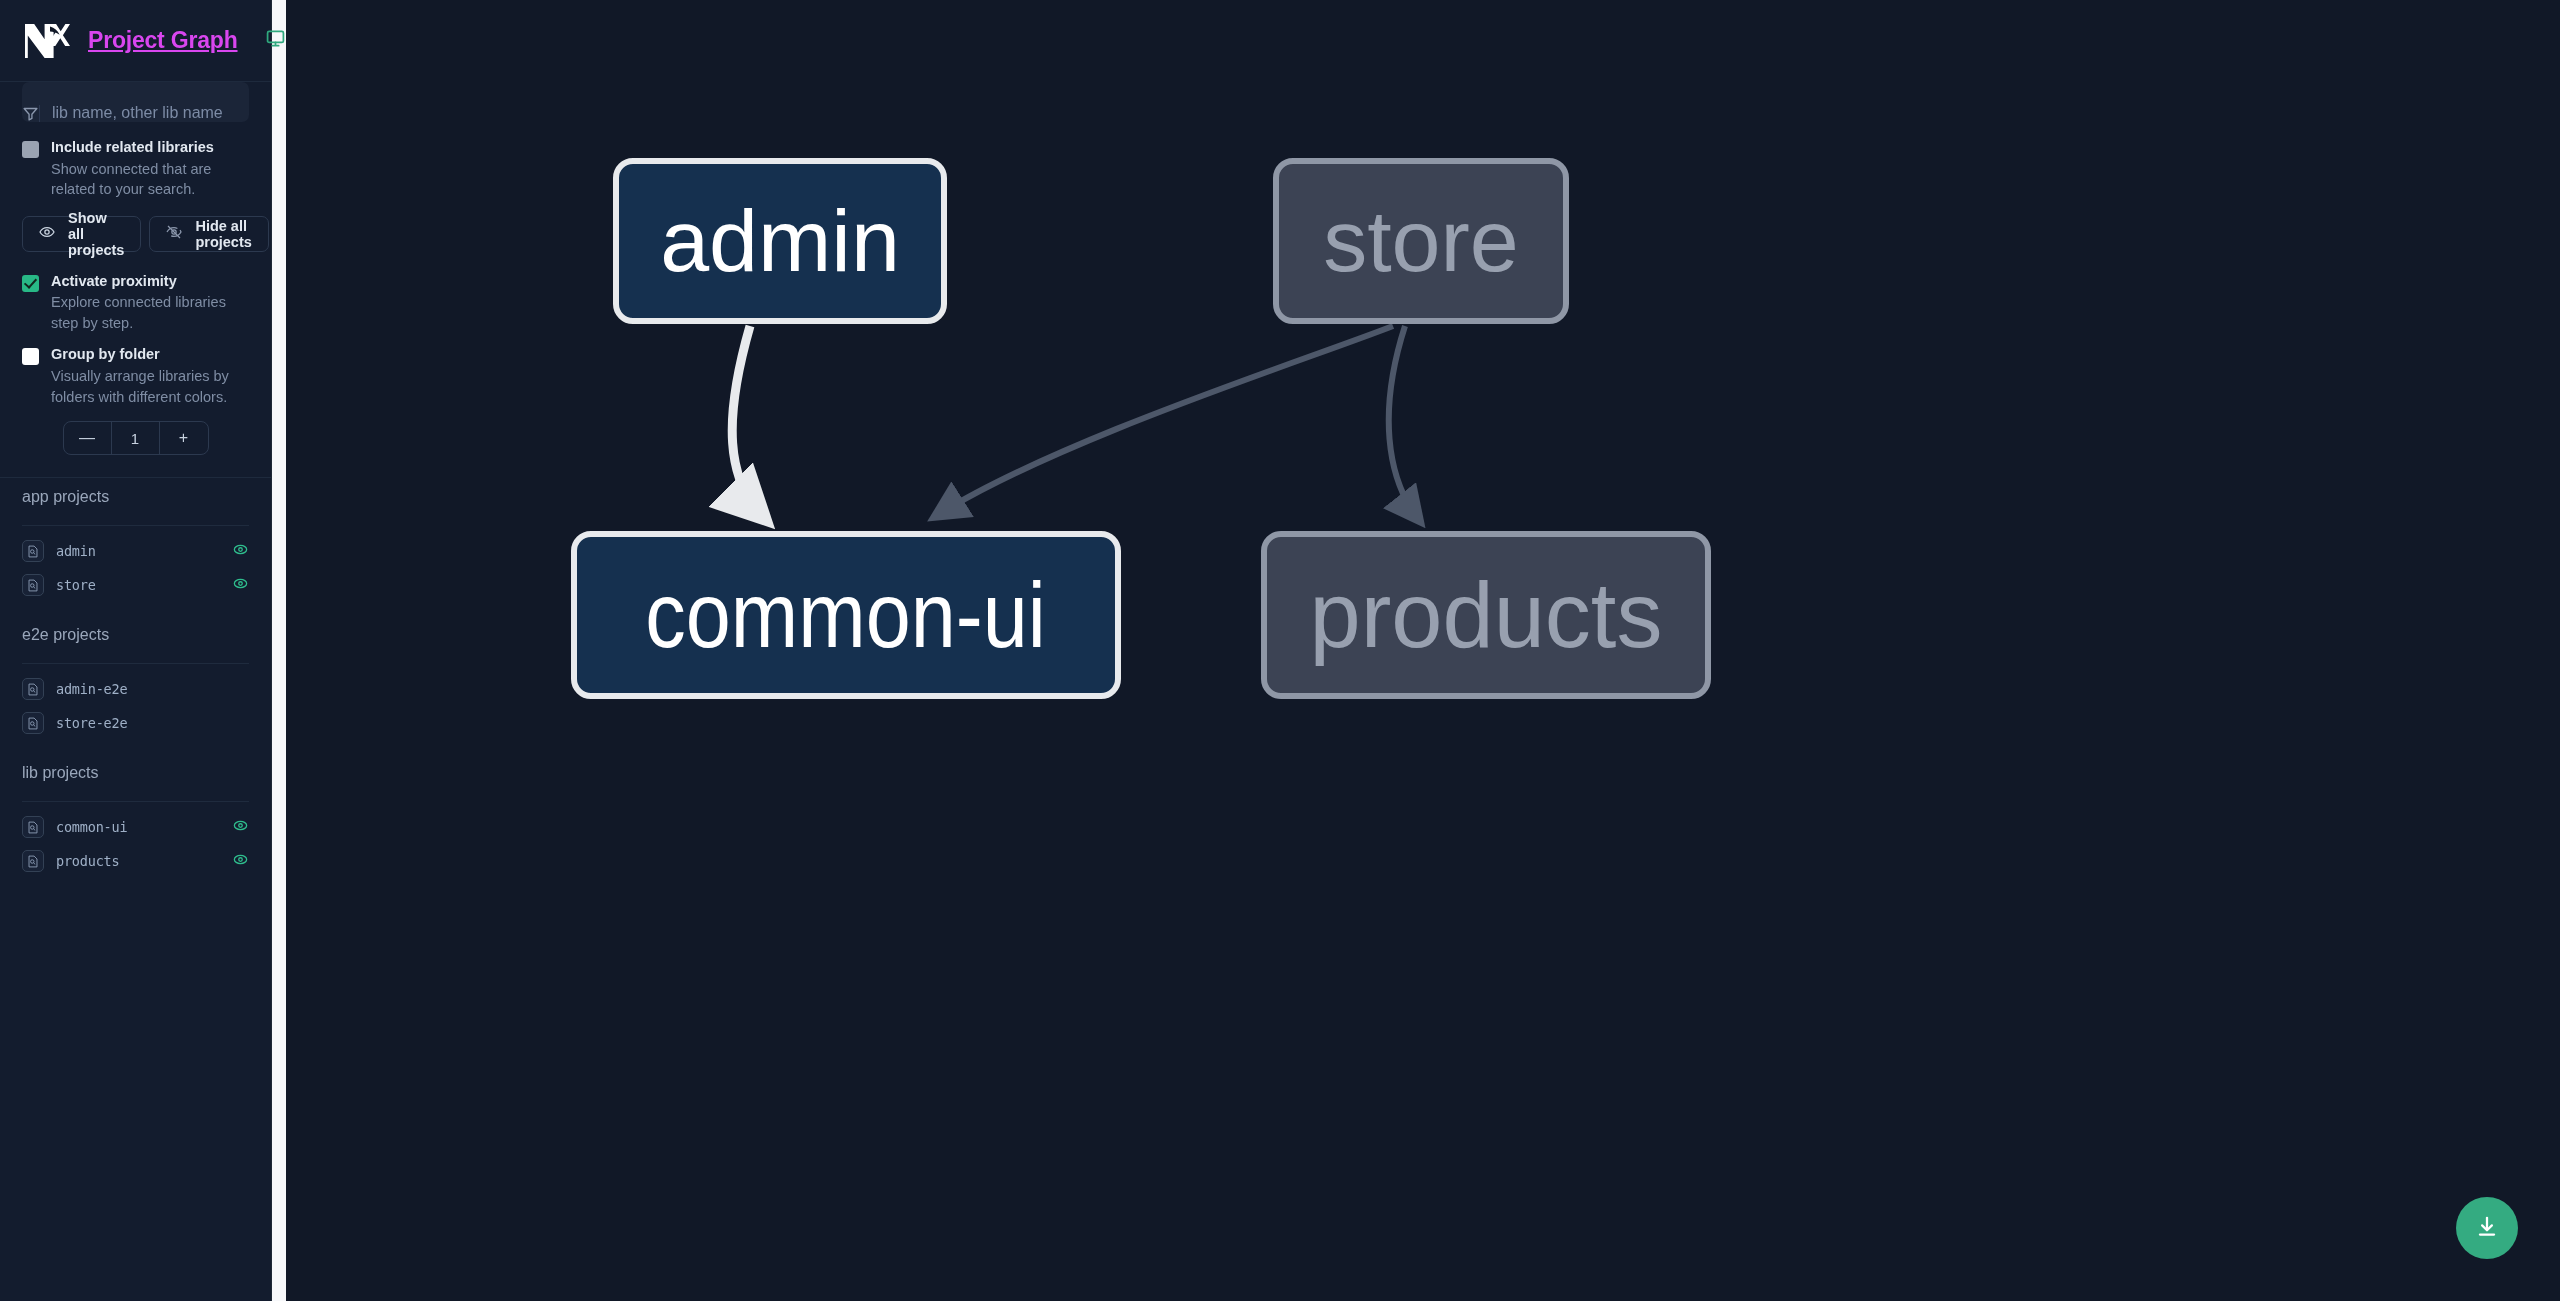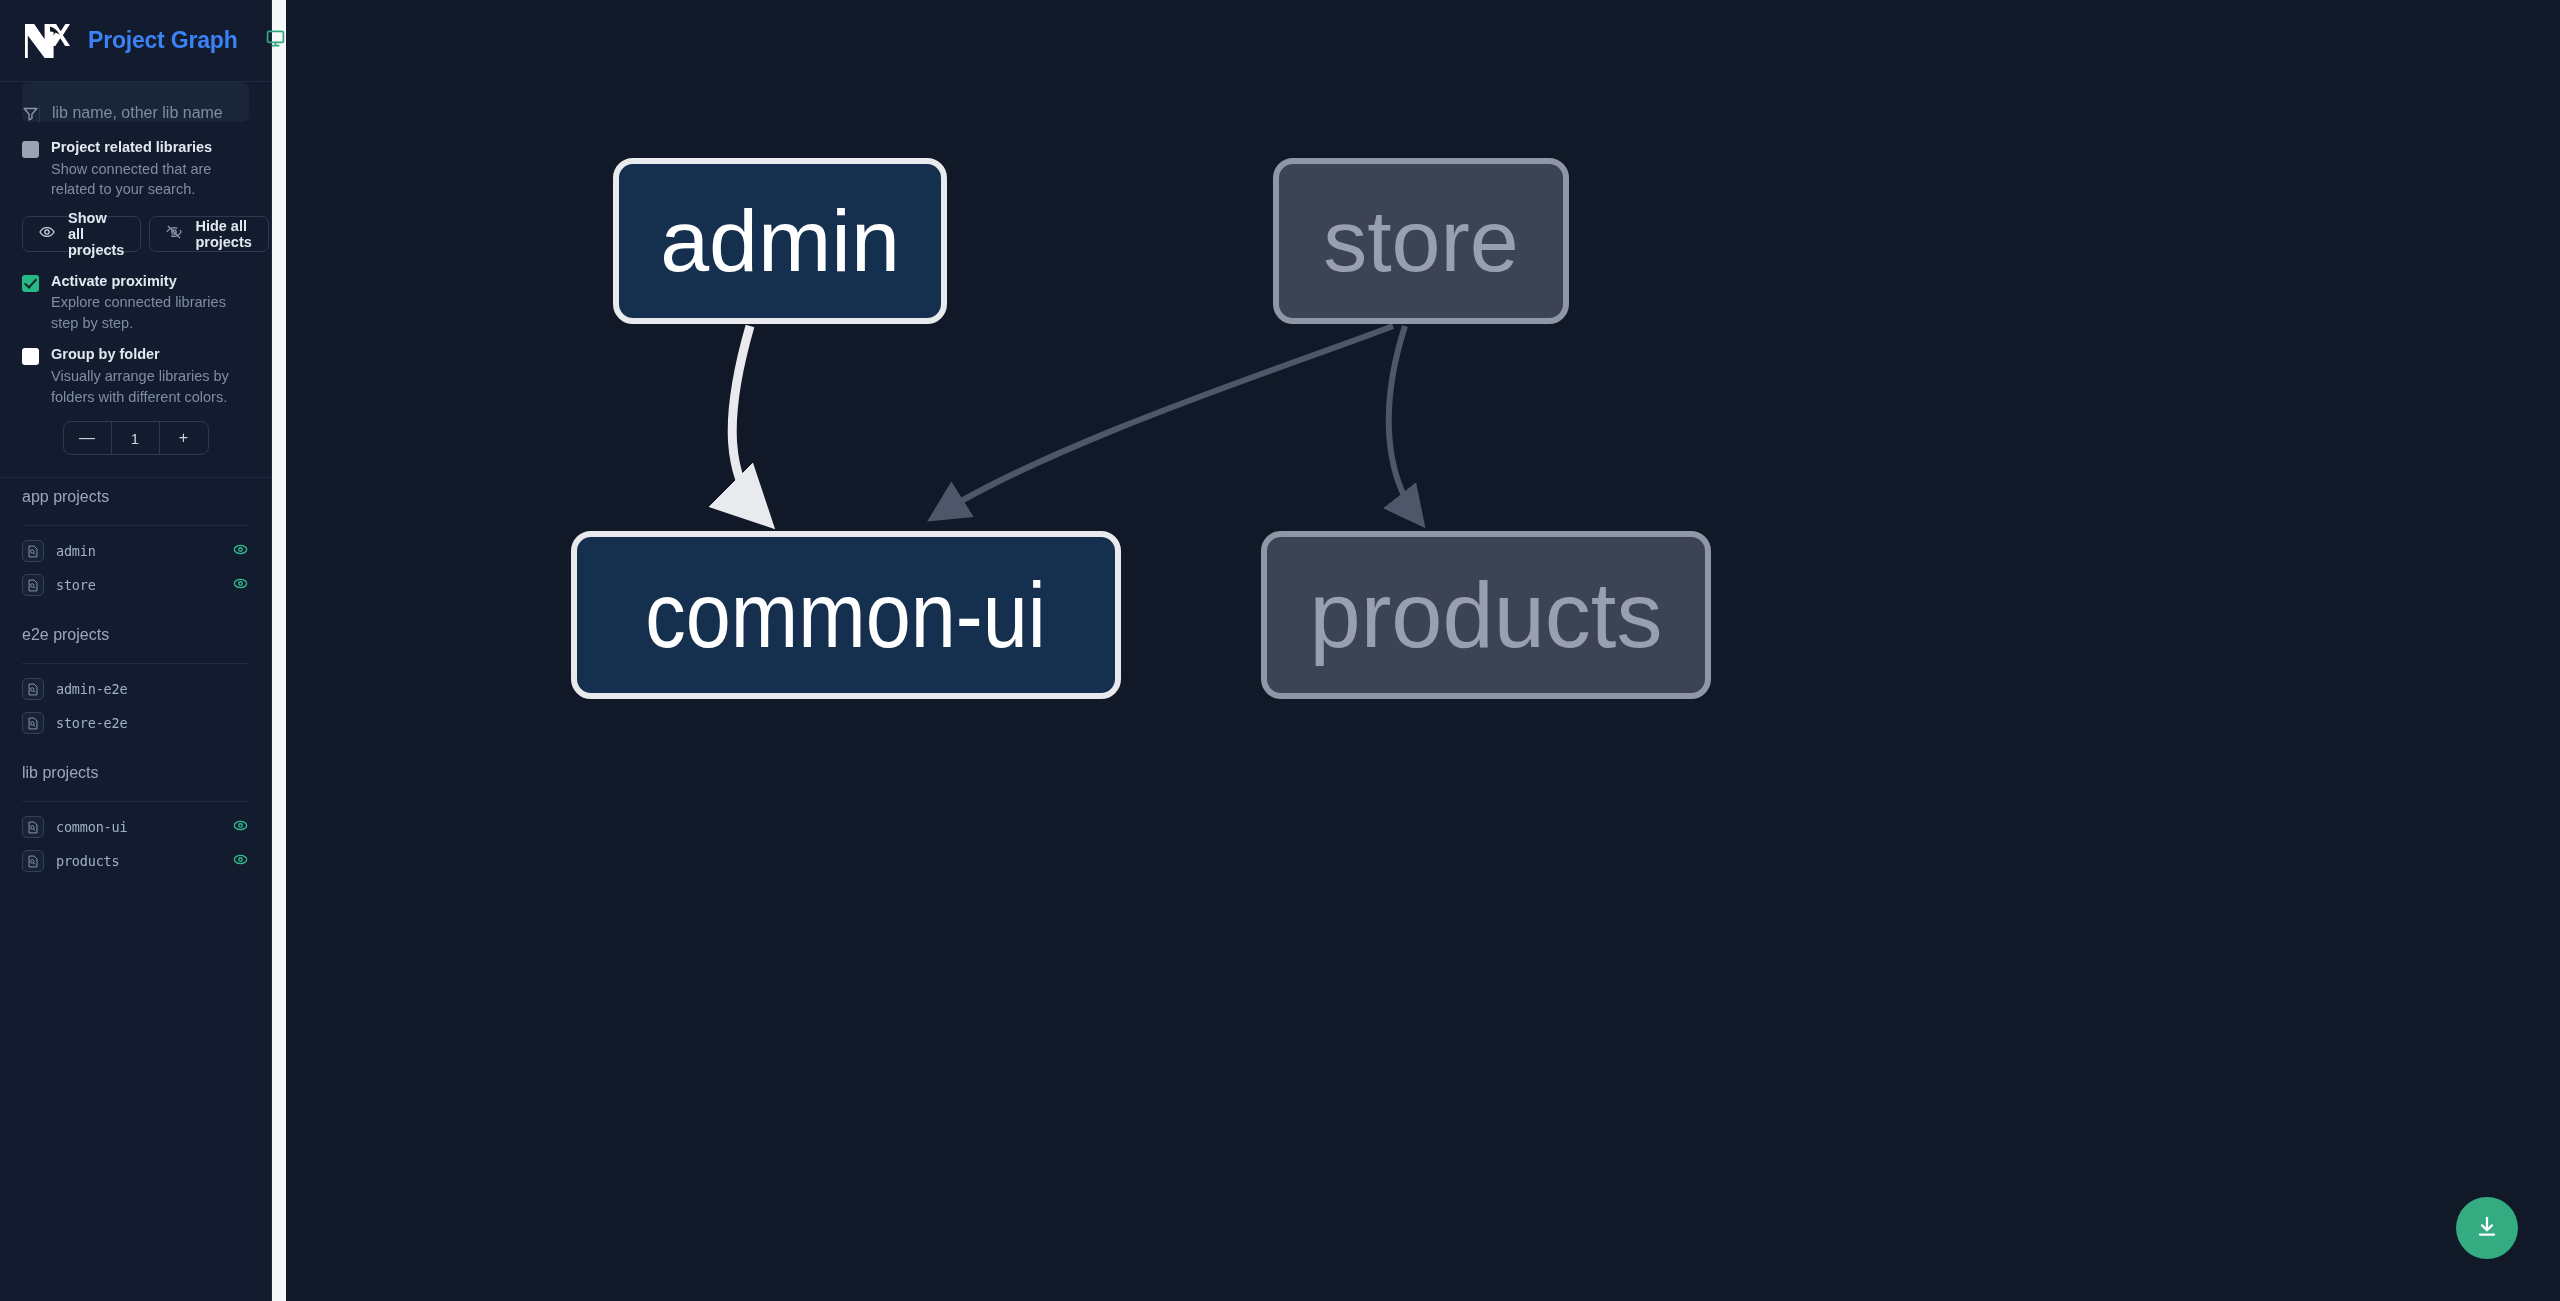--- a/index.html
+++ b/index.html
@@ -30,22 +30,22 @@
 
   .sb-header {
     height: 82px;
     display: flex; align-items: center;
     padding: 0 22px;
     border-bottom: 1px solid #1e2a3d;
     gap: 18px;
   }
   .nx-logo { width: 48px; height: 46px; display:block; }
   .sb-title {
-    color: #3b82f6; font-size: 23px; font-weight: bold;
-    letter-spacing: -0.2px; white-space: nowrap;
+    color: #d946ef; font-size: 23px; font-weight: bold;
+    letter-spacing: -0.2px; white-space: nowrap; text-decoration: underline;
   }
   .monitor-icon { margin-left: 10px; display:block; }
 
   .sb-subtitle {
     display: flex; align-items: center; gap: 11px;
     padding: 16px 22px 14px 22px;
     color: #94a3b8; font-size: 14.5px;
   }
   .info-icon { flex: 0 0 auto; display:block; }
 
@@ -212,21 +212,21 @@
           <svg width="17" height="17" viewBox="0 0 24 24" fill="none" stroke="#8a97ad" stroke-width="1.9" stroke-linejoin="round">
             <path d="M3 5h18l-7 8v6l-4 2v-8z"></path>
           </svg>
         </span>
         <input class="search-input" type="text" placeholder="lib name, other lib name" style="">
       </div>
 
       <div class="chk-block">
         <span class="chk unchecked-gray"></span>
         <span class="chk-text">
-          <span class="chk-label" style="display:block">Project related libraries</span>
+          <span class="chk-label" style="display:block">Include related libraries</span>
           <span class="chk-desc" style="display:block">Show connected that are related to your search.</span>
         </span>
       </div>
 
       <div class="act-btns">
         <div class="act-btn">
           <span>
             <svg width="16" height="16" viewBox="0 0 24 24" fill="none" stroke="#cbd5e1" stroke-width="1.9">
               <path d="M1.5 12S5 5.5 12 5.5 22.5 12 22.5 12 19 18.5 12 18.5 1.5 12 1.5 12z"></path>
               <circle cx="12" cy="12" r="3.2"></circle>

